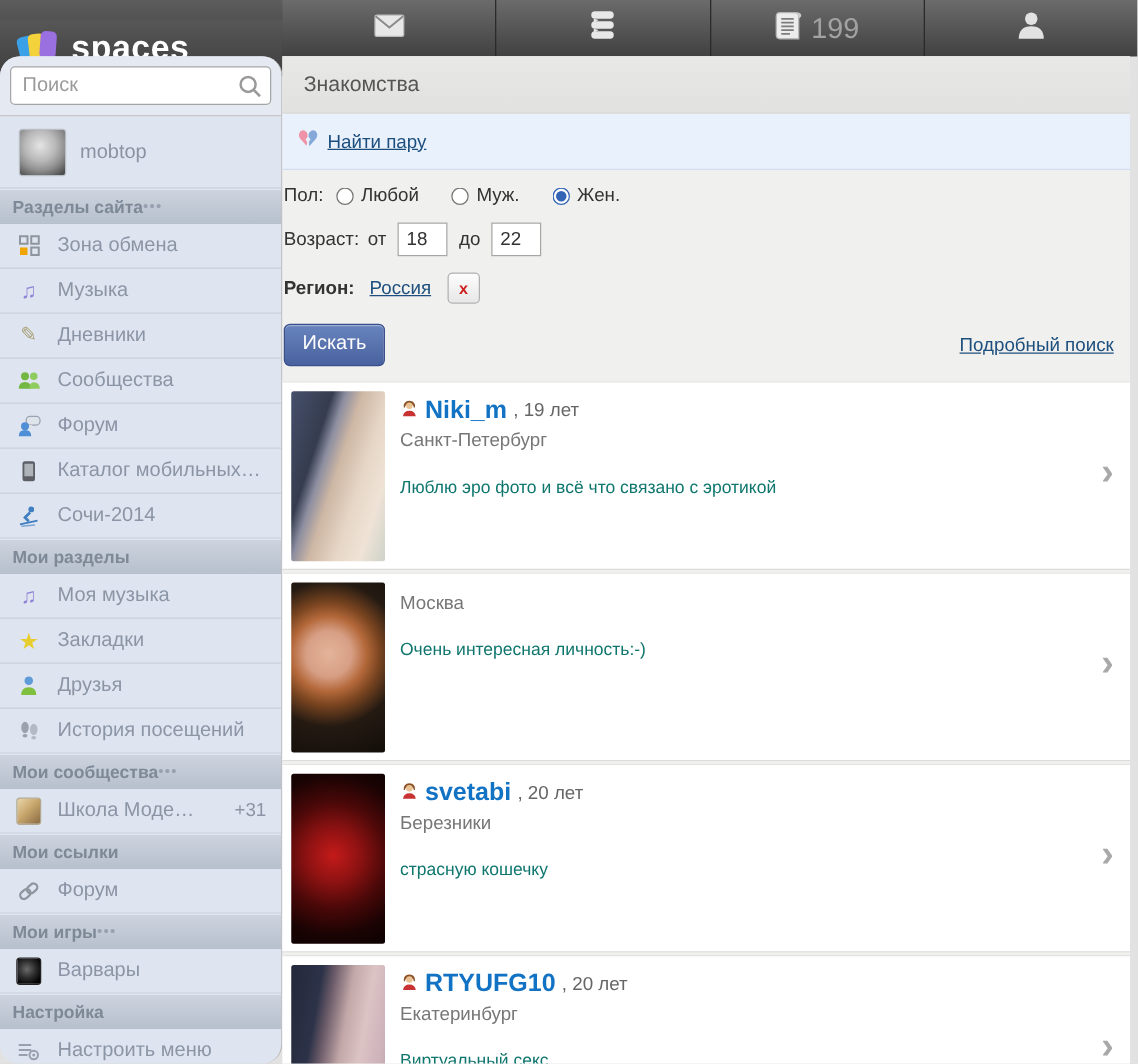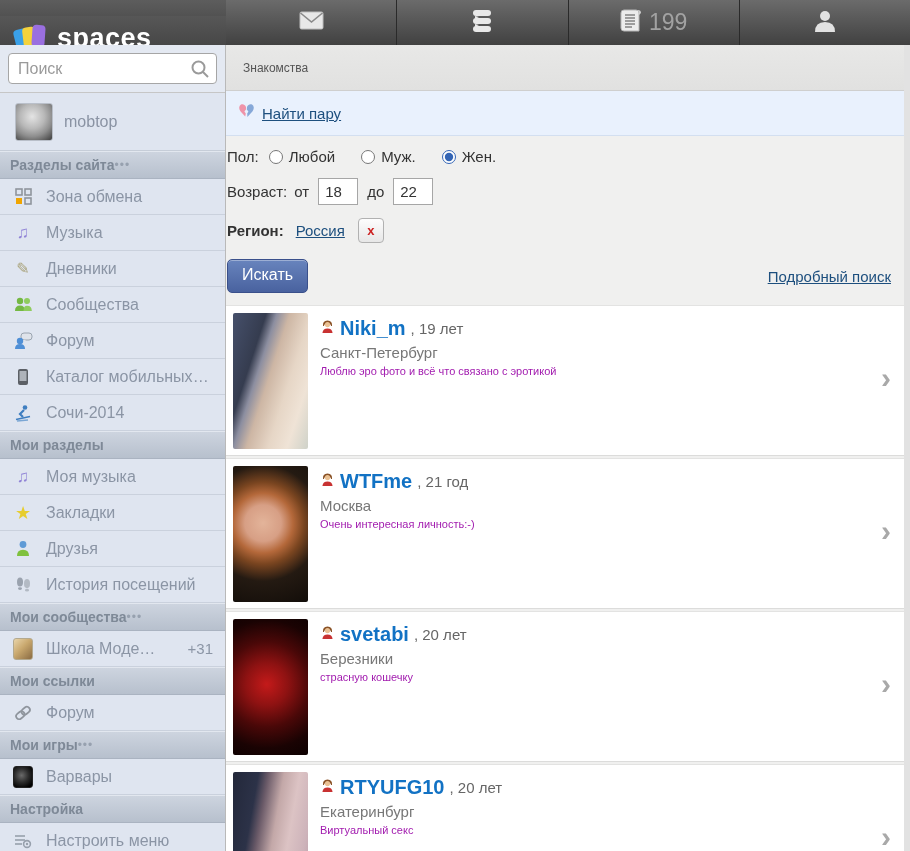--- a/index.html
+++ b/index.html
@@ -21,21 +21,21 @@
   .logo-mark .lm-p { left:18px; top:2px; background:#9a6fe0; transform:rotate(4deg); }
 
   .tabbar { position:absolute; top:0; left:226px; width:684px; height:45px; display:flex; }
   .tab { flex:1; display:flex; align-items:center; justify-content:center; gap:7px;
     background:linear-gradient(#6b6b6b,#414141); border-left:1px solid #2a2a2a; cursor:pointer; }
   .tab:first-child { border-left:none; }
   .tab-count { color:#a2a2a2; font-size:23px; }
 
   
   .sidebar { position:absolute; top:45px; left:0; width:226px; height:806px;
-    background:#dfe5f0; border-right:1px solid #b9b9b9; overflow:hidden; }
+    background:#dfe5f0; border-right:1px solid #b9b9b9; overflow:hidden;border-radius:16px; }
   .search-row { padding:8px; border-bottom:1px solid #c6c6c6; background:#e4e9f2; }
   .search-box { position:relative; }
   .search-input { width:100%; height:31px; border:1px solid #a6a6a6; border-radius:4px;
     background:#fff; font-size:16px; color:#444; padding:0 32px 0 9px; outline:none;
     font-family:"Liberation Sans", sans-serif; }
   .search-input::placeholder { color:#9a9a9a; }
   .search-ic { position:absolute; right:7px; top:6px; }
 
   .user-row { height:58px; display:flex; align-items:center; padding-left:15px;
     border-bottom:1px solid #c6cdd8; }
@@ -59,21 +59,21 @@
   .ic-pen   { color:#a8a27a; font-size:16px; }
   .mini-ava { width:22px; height:22px; border-radius:3px; border:1px solid #b3a98f;
     background:linear-gradient(135deg,#e9d5aa 0%, #c9a86e 45%, #8a6b42 100%); }
   .mini-ava.game { border-color:#222;
     background:radial-gradient(circle at 42% 42%, #6a6a6a 0%, #2c2c2c 45%, #000 85%); }
 
   
   .main { position:absolute; top:45px; left:226px; width:678px; height:806px; background:#f0f0ef; }
   .page-title-bar { height:46px; background:linear-gradient(#e8e8e7,#e1e1e0);
     border-bottom:1px solid #cfcfce; display:flex; align-items:center; padding-left:17px; }
-  .page-title { font-size:12px; color:#555; }
+  .page-title { font-size:17px; color:#555; }
   .find-pair-row { height:45px; background:#e9f1fd; border-bottom:1px solid #d3dff0;
     display:flex; align-items:center; padding-left:12px; gap:7px; }
   a.blue-link { color:#1d4f7e; text-decoration:underline; font-size:15px; cursor:pointer; }
   .username { color:#1272c4; font-weight:bold; font-size:20px; text-decoration:none; cursor:pointer; }
 
   .filters { padding:12px 13px 12px 1px; }
   .f-row { display:flex; align-items:center; margin-bottom:13px; }
   .f-label { font-size:15px; color:#333; }
   .f-label.bold { font-weight:bold; }
   .radio-group { display:flex; align-items:center; margin-left:10px; gap:26px; }
@@ -97,21 +97,21 @@
     height:151px; margin-bottom:2px; display:flex; padding:7px; cursor:pointer; }
   .photo { width:75px; height:136px; border-radius:2px; flex:0 0 75px; }
   .photo.p0 { background:linear-gradient(108deg,#46506b 0%,#353c4f 28%,#8c8ea0 37%,#cdb6a4 48%,#e6d6c6 66%,#efe3d6 82%,#cfd2c9 100%); }
   .photo.p1 { background:radial-gradient(circle at 40% 42%, #e3b49a 0%, #d79f85 20%, #b4683a 33%, #7a4520 45%, #241a12 64%, #120d09 100%); }
   .photo.p2 { background:radial-gradient(circle at 45% 48%, #c41a1a 0%, #8e1212 26%, #4a0808 52%, #1a0303 78%, #0d0101 100%); }
   .photo.p3 { background:linear-gradient(100deg,#23283a 0%,#2c3248 26%,#6a5a68 36%,#c3a8a8 52%,#dcc3c4 68%,#cdb3ba 85%,#b79aa6 100%); }
   .info { margin-left:12px; padding-top:4px; }
   .name-line { display:flex; align-items:center; gap:5px; }
   .age-text { color:#666; font-size:15px; }
   .city { color:#777; font-size:15px; margin-top:4px; }
-  .desc { color:#a21caf; font-size:11px; margin-top:4px; }
+  .desc { color:#0f766e; font-size:14px; margin-top:20px; }
   .chev { position:absolute; right:13px; top:50%; transform:translateY(-60%);
     color:#a9a9a9; font-size:30px; font-weight:bold; line-height:1; }
 </style>
 </head>
 <body>
 
 <div id="app">
 
   <div class="top-strip"></div>
   <div class="logo-area">
@@ -418,31 +418,20 @@
           </div>
           <div class="city">Санкт-Петербург</div>
           <div class="desc">Люблю эро фото и всё что связано с эротикой</div>
         </div>
         <span class="chev">›</span>
       </div>
 
       <div class="card">
         <div class="photo p1"></div>
         <div class="info">
-          <div class="name-line">
-            <span>
-              <svg width="15" height="15" viewBox="0 0 15 15">
-                  <path d="M3 7 Q2.4 2 7.5 1.6 Q12.6 2 12 7 L11 7 Q11 4.4 7.5 4.4 Q4 4.4 4 7 Z" fill="#8a5226"></path>
-                  <circle cx="7.5" cy="5.6" r="2.6" fill="#eac193"></circle>
-                  <path d="M2.4 14 Q3 9.6 7.5 9.6 Q12 9.6 12.6 14 Z" fill="#c83232"></path>
-                </svg>
-            </span>
-            <a class="username">WTFme</a>
-            <span class="age-text">, 21 год</span>
-          </div>
           <div class="city">Москва</div>
           <div class="desc">Очень интересная личность:-)</div>
         </div>
         <span class="chev">›</span>
       </div>
 
       <div class="card">
         <div class="photo p2"></div>
         <div class="info">
           <div class="name-line">

